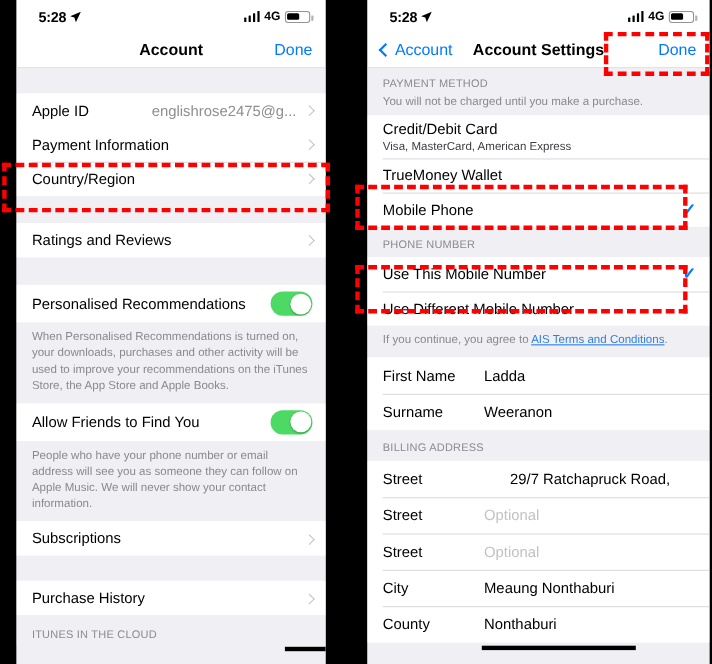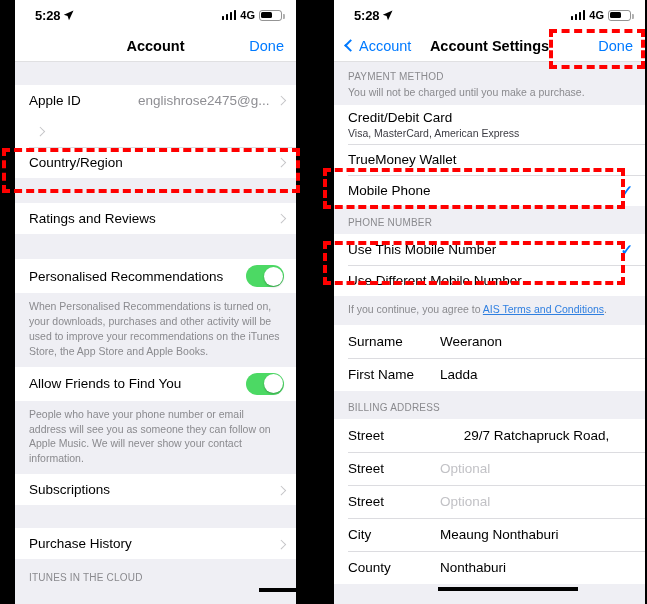--- a/index.html
+++ b/index.html
@@ -153,20 +153,21 @@
       <div class="group">
         <div class="row">
           <span class="row-label">Apple ID</span>
           <span class="row-value">englishrose2475@g...</span>
           <span class="chev-right"></span>
         </div>
       </div>
 
       <div class="group">
         <div class="row">
+          <span class="row-label">Payment Information</span>
           <span class="chev-right"></span>
         </div>
         <div class="row">
           <span class="row-label">Country/Region</span>
           <span class="chev-right"></span>
         </div>
       </div>
 
       <div class="gap" style="height:25px"></div>
 
@@ -285,26 +286,26 @@
         </div>
       </div>
 
       <div class="footer">
         <span>If you continue, you agree to </span><a class="link-red" href="#">AIS Terms and Conditions</a><span>.</span>
       </div>
 
 
       <div class="group">
         <div class="row" style="min-height:33px">
+          <span style="width:92px; flex:none">First Name</span>
+          <span class="row-value dark" style="flex:1; text-align:left">Ladda</span>
+        </div>
+        <div class="row" style="min-height:33px">
           <span style="width:92px; flex:none">Surname</span>
           <span class="row-value dark" style="flex:1; text-align:left">Weeranon</span>
-        </div>
-        <div class="row" style="min-height:33px">
-          <span style="width:92px; flex:none">First Name</span>
-          <span class="row-value dark" style="flex:1; text-align:left">Ladda</span>
         </div>
       </div>
 
       <div class="hdr" style="padding-top:11px; padding-bottom:6px">BILLING ADDRESS</div>
 
       <div class="group">
         <div class="row" style="min-height:33px">
           <span style="width:92px; flex:none">Street</span>
           <span class="row-value dark" style="flex:1; text-align:center">29/7 Ratchapruck Road,</span>
         </div>

